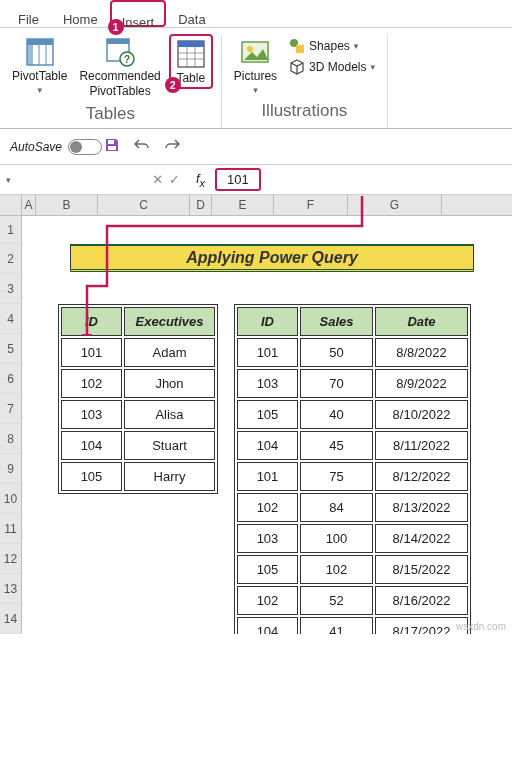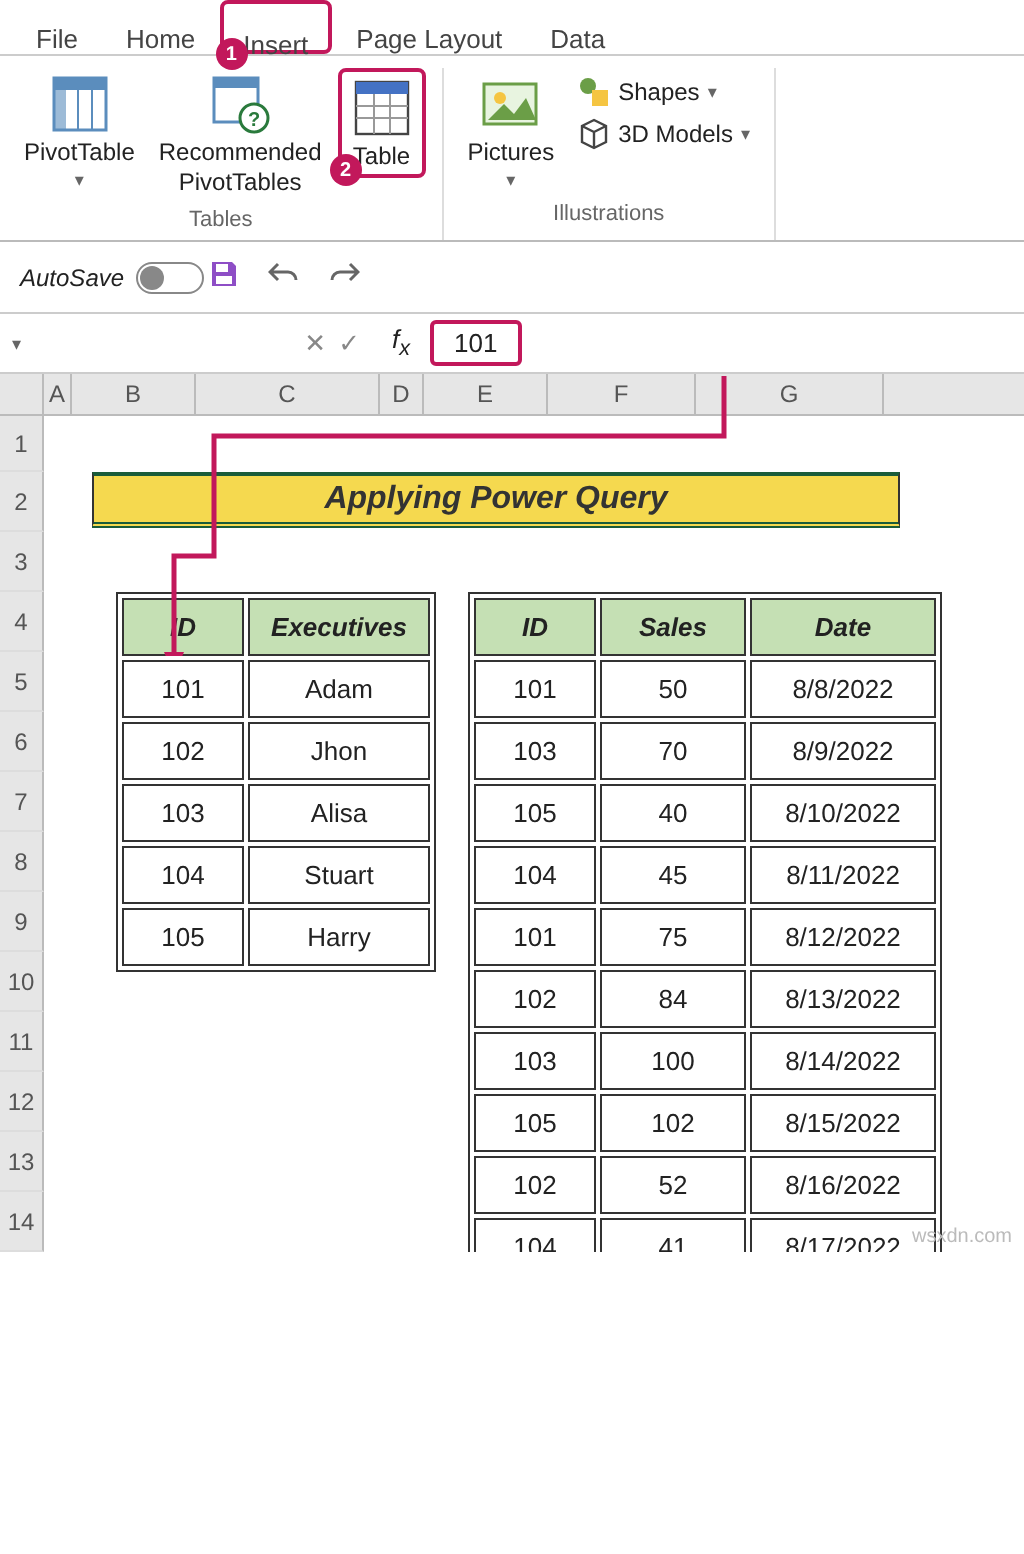--- a/index.html
+++ b/index.html
@@ -8,42 +8,42 @@
 .ribbon-tab { padding: 12px 12px 4px; cursor: pointer; color: #444; position: relative; }
 .ribbon-tab.active { border: 2.5px solid #c2185b; border-radius: 4px; padding: 13px 10px 1px; font-weight: 500; }
 .badge { position: absolute; width: 16px; height: 16px; border-radius: 50%; background: #c2185b; color: #fff; font-size: 10px; font-weight: bold; display: flex; align-items: center; justify-content: center; }
 .ribbon-body { display: flex; border-bottom: 1px solid #bbb; padding: 6px 0 0; }
 .group { display: flex; flex-direction: column; align-items: center; border-right: 1px solid #ddd; padding: 0 8px 2px; }
 .group-items { display: flex; align-items: flex-start; gap: 4px; }
 .big-btn { display: flex; flex-direction: column; align-items: center; gap: 2px; padding: 2px 4px; cursor: pointer; position: relative; min-width: 44px; }
 .big-btn .lbl { font-size: 12px; text-align: center; line-height: 13px; }
 .small-list { display: flex; flex-direction: column; gap: 1px; padding: 2px 0; }
 .small-btn { display: flex; align-items: center; gap: 4px; padding: 2px 4px; cursor: pointer; font-size: 12px; text-align: right; }
-.group-label { font-size: 11px; color: #666; margin-top: 2px; padding: 2px 0; }
+.group-label { font-size: 17px; color: #666; margin-top: 2px; padding: 2px 0; }
 .icon { display: inline-flex; }
 .highlight-box { border: 2.5px solid #c2185b; border-radius: 4px; }
 .qat { display: flex; align-items: center; gap: 10px; padding: 6px 10px; border-bottom: 1px solid #ccc; font-style: italic; }
 .autosave { display: flex; align-items: center; gap: 6px; font-size: 12px; }
 .toggle { width: 34px; height: 16px; border: 1px solid #888; border-radius: 8px; position: relative; background: #fff; }
 .toggle::after { content: ""; position: absolute; left: 1px; top: 1px; width: 12px; height: 12px; border-radius: 50%; background: #888; }
 .qat-btn { cursor: pointer; padding: 2px; }
 .formula-row { display: flex; align-items: center; border-bottom: 1px solid #ccc; height: 30px; }
 .namebox { width: 75px; padding: 4px 6px; border-right: 1px solid #ccc; font-size: 13px; }
 .fx-btns { display: flex; gap: 6px; padding: 0 10px; color: #888; }
 .fx-lbl { font-style: italic; padding: 0 6px; }
 .fx-val { border: 2.5px solid #c2185b; border-radius: 3px; padding: 2px 10px; margin-left: 4px; }
 .sheet { position: relative; }
 .col-headers { display: flex; background: #e6e6e6; border-bottom: 1px solid #bbb; }
 .rh-corner { width: 22px; height: 20px; border-right: 1px solid #bbb; background: #e6e6e6; }
 .ch { height: 20px; border-right: 1px solid #bbb; text-align: center; font-size: 12px; color: #555; line-height: 20px; }
 .row-header { width: 22px; border-right: 1px solid #bbb; border-bottom: 1px solid #ddd; background: #e6e6e6; text-align: center; font-size: 12px; color: #555; display: flex; align-items: center; justify-content: center; }
 .grid { position: relative; }
 .cA { width: 14px; } .cB { width: 62px; } .cC { width: 92px; } .cD { width: 22px; }
 .cE { width: 62px; } .cF { width: 74px; } .cG { width: 94px; }
-.title-banner { position: absolute; left: 24px; top: 28px; width: 404px; height: 28px; background: #f5d94f; border: 1px solid #333; border-top: 2px solid #1a5c3a; border-bottom: 3px double #1a5c3a; display: flex; align-items: center; justify-content: center; font-weight: bold; font-style: italic; font-size: 16px; color: #333; }
+.title-banner { position: absolute; left: 48px; top: 28px; width: 404px; height: 28px; background: #f5d94f; border: 1px solid #333; border-top: 2px solid #1a5c3a; border-bottom: 3px double #1a5c3a; display: flex; align-items: center; justify-content: center; font-weight: bold; font-style: italic; font-size: 16px; color: #333; }
 .tbl { position: absolute; border: 1px solid #333; }
 .tbl th, .tbl td { border: 1px solid #333; text-align: center; padding: 0; font-size: 13px; height: 29px; }
 .tbl th { background: #c5e0b4; font-weight: bold; font-style: italic; }
 .tbl1 { left: 36px; top: 88px; }
 .tbl1 .c1 { width: 61px; } .tbl1 .c2 { width: 91px; }
 .tbl2 { left: 212px; top: 88px; }
 .tbl2 .c1 { width: 61px; } .tbl2 .c2 { width: 73px; } .tbl2 .c3 { width: 93px; }
 .rows-bg { }
 .arrow-path { position: absolute; pointer-events: none; }
 .chev { font-size: 9px; color: #666; }
@@ -52,21 +52,20 @@
 </head>
 <body>
 
 <div class="ribbon-tabs">
   <div class="ribbon-tab">File</div>
   <div class="ribbon-tab">Home</div>
   <div class="ribbon-tab active">
     <span>Insert</span>
     <span class="badge" style="left:-4px;bottom:-10px">1</span>
   </div>
-  <div class="ribbon-tab">Page Layout</div>
   <div class="ribbon-tab">Data</div>
 </div>
 
 <div class="ribbon-body">
   <div class="group">
     <div class="group-items">
       <div class="big-btn">
         <svg class="icon" width="32" height="32" viewBox="0 0 32 32">
             <rect x="3" y="3" width="26" height="26" fill="#fff" stroke="#5b8dbd" stroke-width="1.5"></rect>
             <rect x="3" y="3" width="26" height="6" fill="#5b8dbd"></rect>

